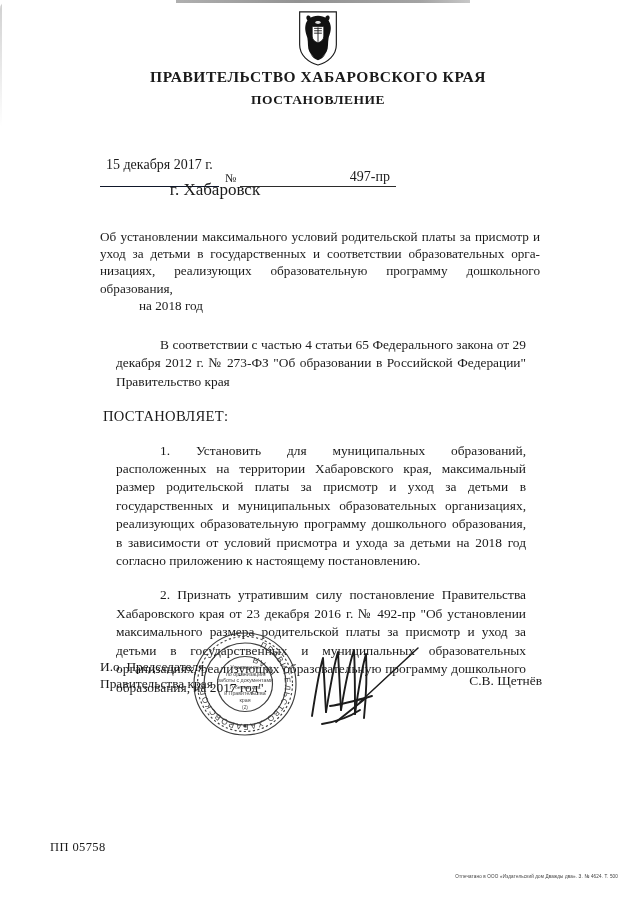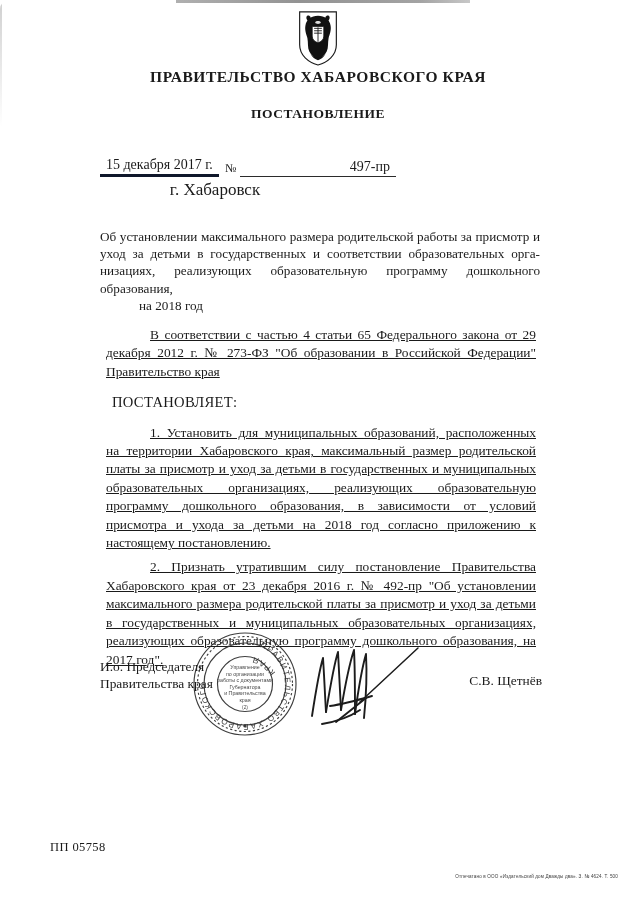--- a/index.html
+++ b/index.html
@@ -68,36 +68,35 @@
     white-space: nowrap;
   }
   .doc-kind {
     position: absolute;
     top: 92px; left: 0;
     width: 636px;
     text-align: center;
     font-weight: bold;
     font-size: 13.5px;
     letter-spacing: .5px;
-    margin-top: 14px;
   }
 
   
   .reg-line {
     position: absolute;
     top: 157px;
     left: 100px;
     width: 296px;
     display: flex;
     align-items: flex-end;
     font-size: 14px;
   }
   .reg-date {
-    border-bottom: 3px solid #0f172a;
-    padding: 0 6px 1px 6px;
+    border-bottom: 1px solid #0f172a;
+    padding: 0 6px 13px 6px;
     white-space: nowrap;
   }
   .reg-no-label {
     padding: 0 4px 1px 6px;
     font-size: 12px;
     white-space: nowrap;
   }
   .reg-no {
     border-bottom: 1px solid #2b2b2b;
     flex: 1;
@@ -133,27 +132,26 @@
     position: absolute;
     top: 320px;
     left: 100px;
     width: 442px;
     font-size: 13.4px;
     line-height: 18.4px;
   }
   .para {
     text-align: justify;
     text-justify: inter-word;
-    margin: 6px;
-    text-decoration: underline;
+    margin: 16px;
   }
   .para.indent { text-indent: 44px; }
   .resolves {
     font-size: 14.6px;
-    margin: 12px;
+    margin: 3px;
     letter-spacing: .3px;
   }
 
   
   .sign-row {
     position: absolute;
     top: 658px;
     left: 100px;
     width: 442px;
     display: flex;
@@ -240,21 +238,21 @@
   <div class="doc-kind">ПОСТАНОВЛЕНИЕ</div>
 
   <div class="reg-line">
     <span class="reg-date">15 декабря 2017 г.</span>
     <span class="reg-no-label">№</span>
     <span class="reg-no">497-пр</span>
   </div>
   <div class="city">г. Хабаровск</div>
 
   <div class="subject">
-    <span>Об установлении максимального размера родительской работы за присмотр и</span>
+    <span>Об установлении максимального условий родительской платы за присмотр и</span>
     <span>уход за детьми в государственных и соответствии образовательных орга-</span>
     <span>низациях, реализующих образовательную программу дошкольного образования,</span>
     <span class="lastline">на 2018 год</span>
   </div>
 
   <div class="body-block">
     <p class="para indent">В соответствии с частью 4 статьи 65 Федерального закона от 29 декабря 2012 г. № 273-ФЗ "Об образовании в Российской Федерации" Правительство края</p>
     <p class="resolves">ПОСТАНОВЛЯЕТ:</p>
     <p class="para indent">1. Установить для муниципальных образований, расположенных на территории Хабаровского края, максимальный размер родительской платы за присмотр и уход за детьми в государственных и муниципальных образовательных организациях, реализующих образовательную программу дошкольного образования, в зависимости от условий присмотра и ухода за детьми на 2018 год согласно приложению к настоящему постановлению.</p>
     <p class="para indent">2. Признать утратившим силу постановление Правительства Хабаровского края от 23 декабря 2016 г. № 492-пр "Об установлении максимального размера родительской платы за присмотр и уход за детьми в государственных и муниципальных образовательных организациях, реализующих образовательную программу дошкольного образования, на 2017 год".</p>

